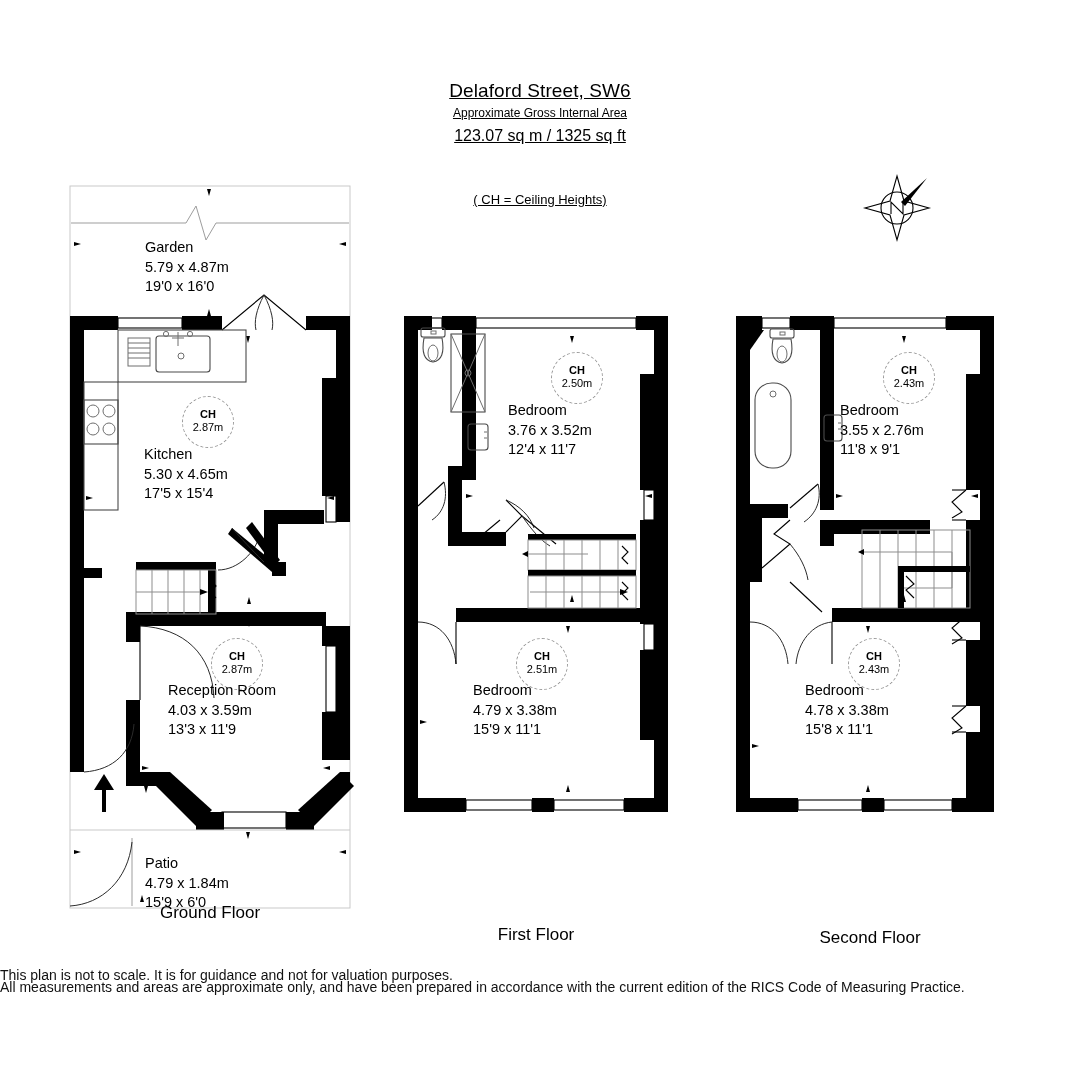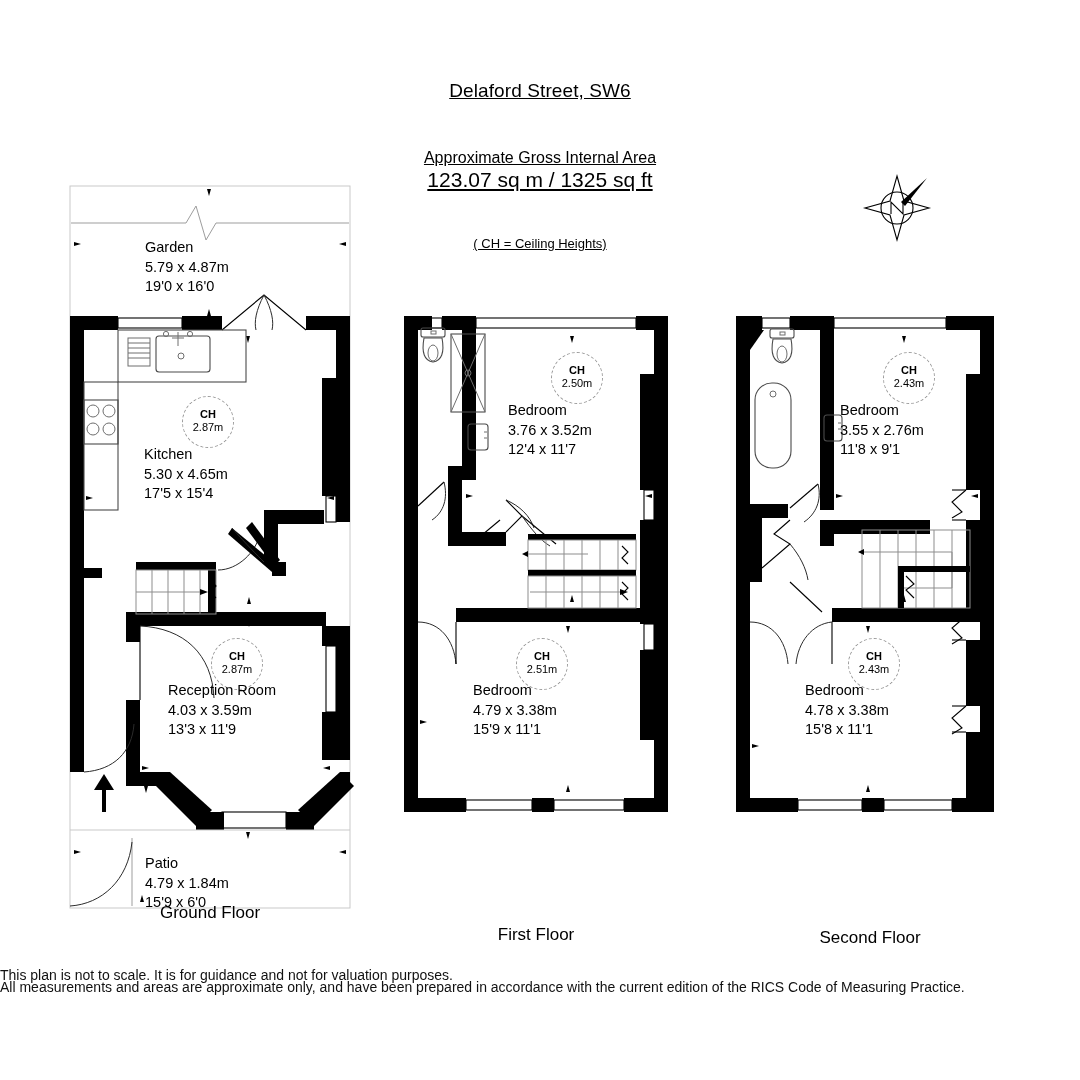--- a/index.html
+++ b/index.html
@@ -3,22 +3,22 @@
 <meta charset="utf-8">
 <style>
   html,body{margin:0;padding:0;background:#ffffff;}
   body{width:1080px;height:1080px;position:relative;overflow:hidden;
        font-family:"Liberation Sans","DejaVu Sans",sans-serif;color:#000;}
 
   #plan{position:absolute;inset:0;}
 
   .title-block{position:absolute;left:0;top:78px;width:1080px;text-align:center;text-decoration:underline;}
   .t-main{font-size:19px;letter-spacing:.1px;line-height:26px;}
-  .t-sub{font-size:16px;line-height:19px;margin-top:44px;}
-  .t-area{font-size:21px;line-height:26px;}
+  .t-sub{font-size:12px;line-height:19px;}
+  .t-area{font-size:16px;line-height:26px;}
   .t-ch{font-size:13px;line-height:21px;margin-top:40px;}
 
   .floor-label{position:absolute;font-size:17px;text-align:center;}
 
   .disclaimer{position:absolute;left:0;top:970px;width:1080px;text-align:left;
               font-size:14px;line-height:11.5px;color:#111;}
 
   
   .rt{position:absolute;text-align:left;font-size:14.5px;line-height:19.5px;
       white-space:nowrap;}

